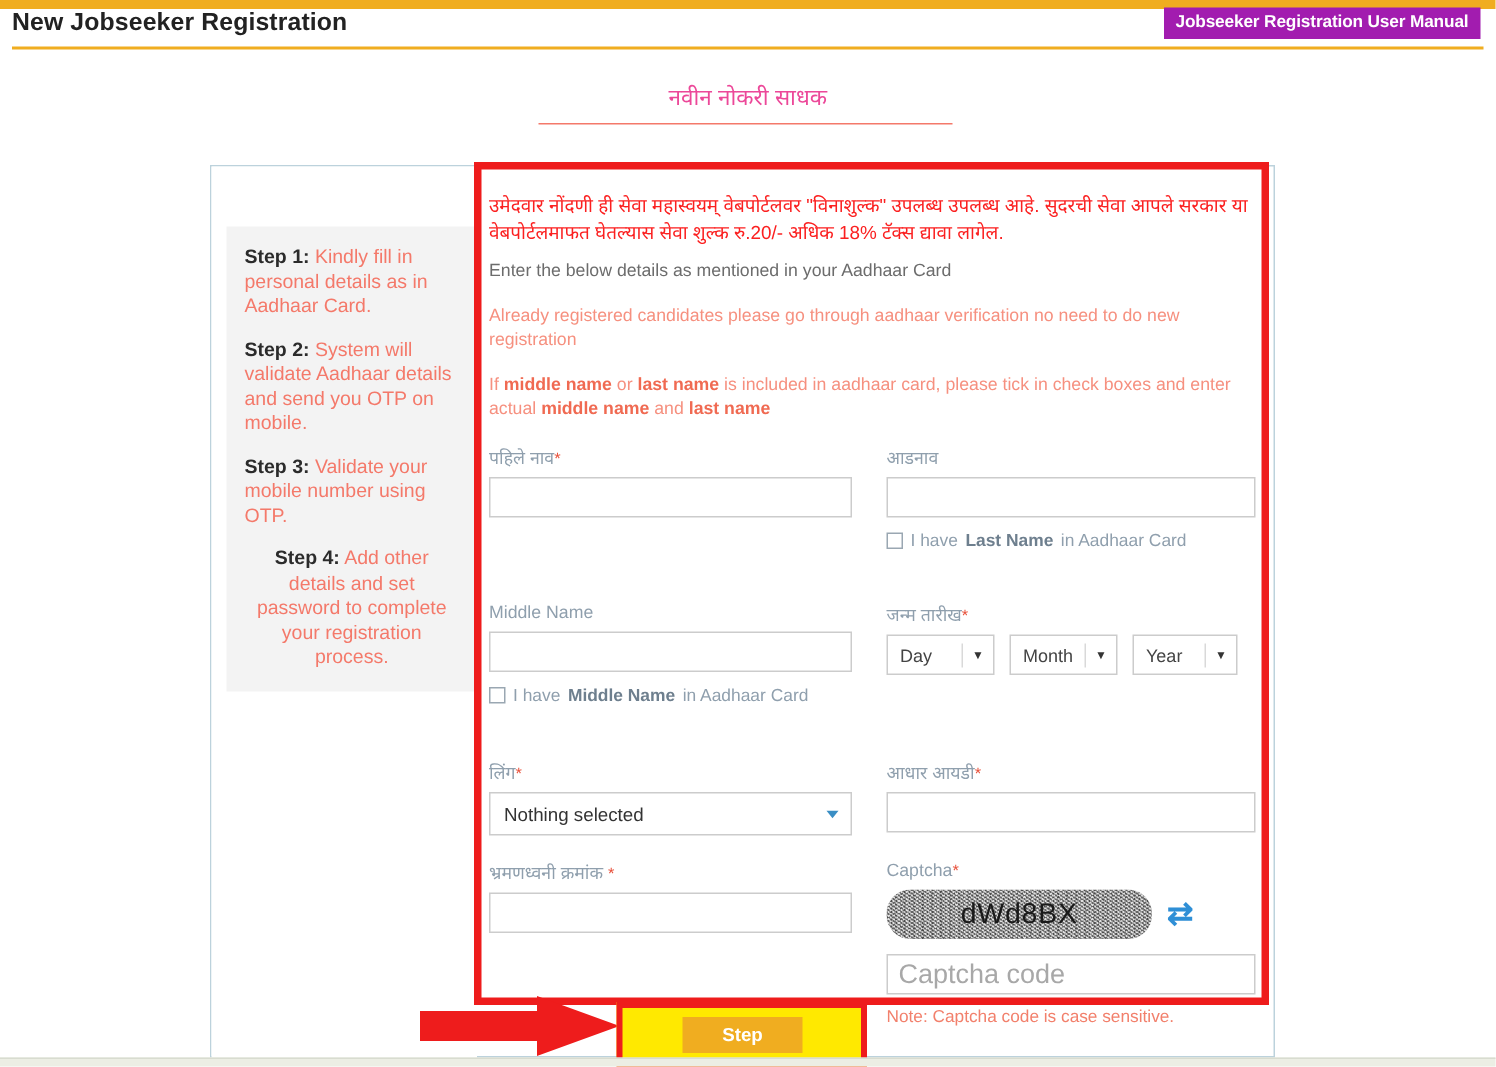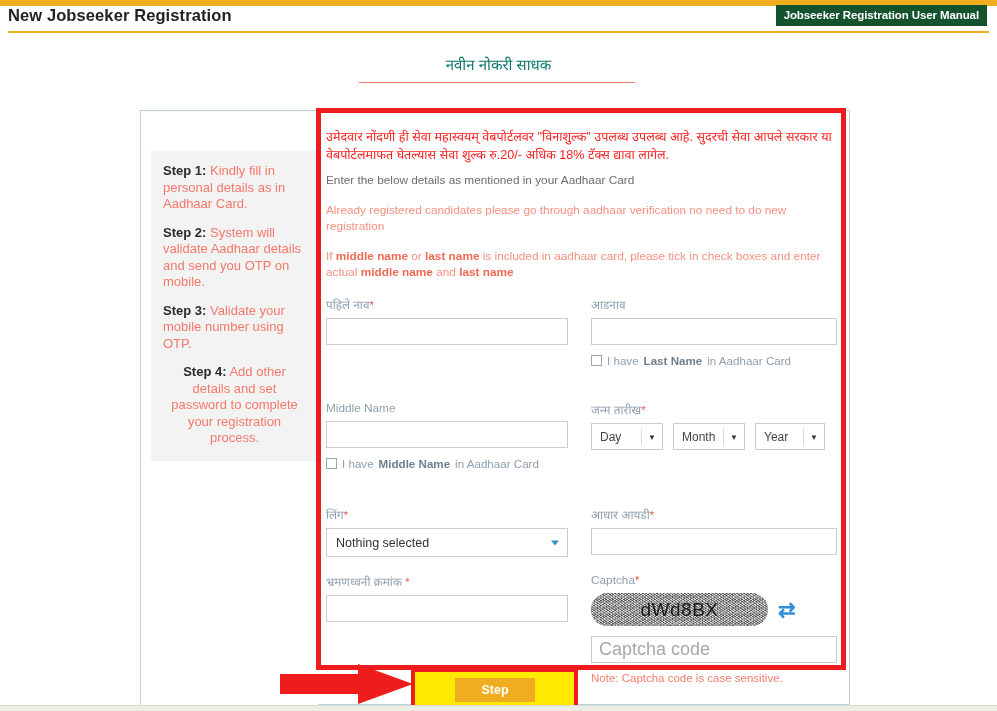--- a/index.html
+++ b/index.html
@@ -23,37 +23,37 @@
     position: absolute; left: 0; top: 6px;
     width: 997px; height: 25px;
   }
   #page-title {
     position: absolute; left: 8px; top: 0px;
     font-size: 16.5px; font-weight: 600; color: #222222;
     letter-spacing: .1px; white-space: nowrap;
   }
   #manual-button {
     position: absolute; right: 10px; top: -1px;
-    background: #14532d; color: #ffffff;
+    background: #a21caf; color: #ffffff;
     font-size: 11.5px; font-weight: bold;
     padding: 4px 8px 5px 8px;
     white-space: nowrap; cursor: pointer;
     letter-spacing: -0.1px;
   }
   #header-rule {
     position: absolute; left: 8px; top: 31px;
     width: 981px; height: 2px;
     background: #f0ad20;
   }
 
   
   #section-heading {
     position: absolute; left: 0; top: 54px; width: 997px;
     text-align: center;
-    font-size: 15px; color: #0f766e;
+    font-size: 15px; color: #ec4899;
   }
   #section-underline {
     position: absolute; left: 359px; top: 82px;
     width: 276px; height: 1px; background: #f4796a;
   }
 
   
   #panel {
     position: absolute; left: 140px; top: 110px;
     width: 710px; height: 595px;

